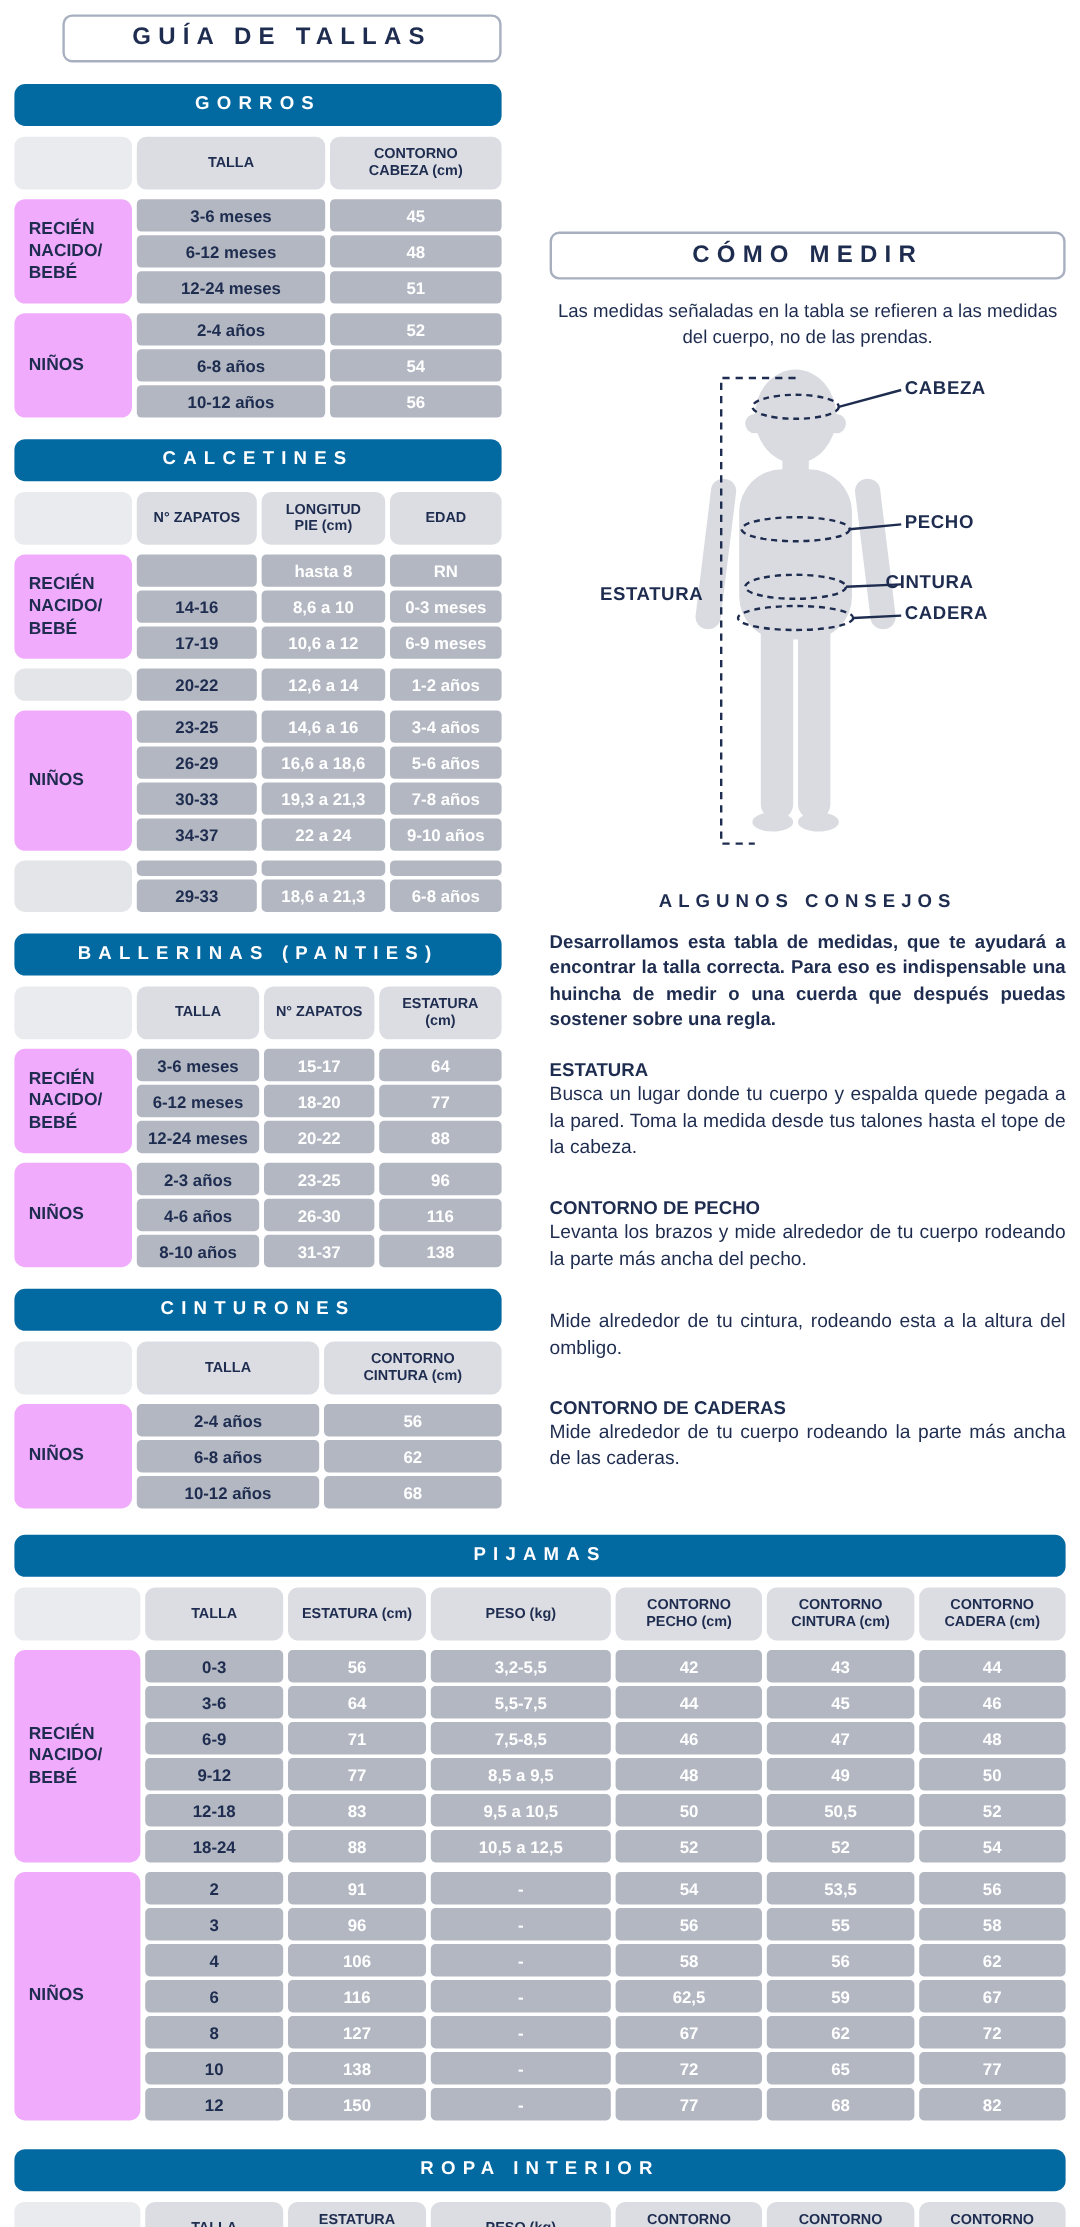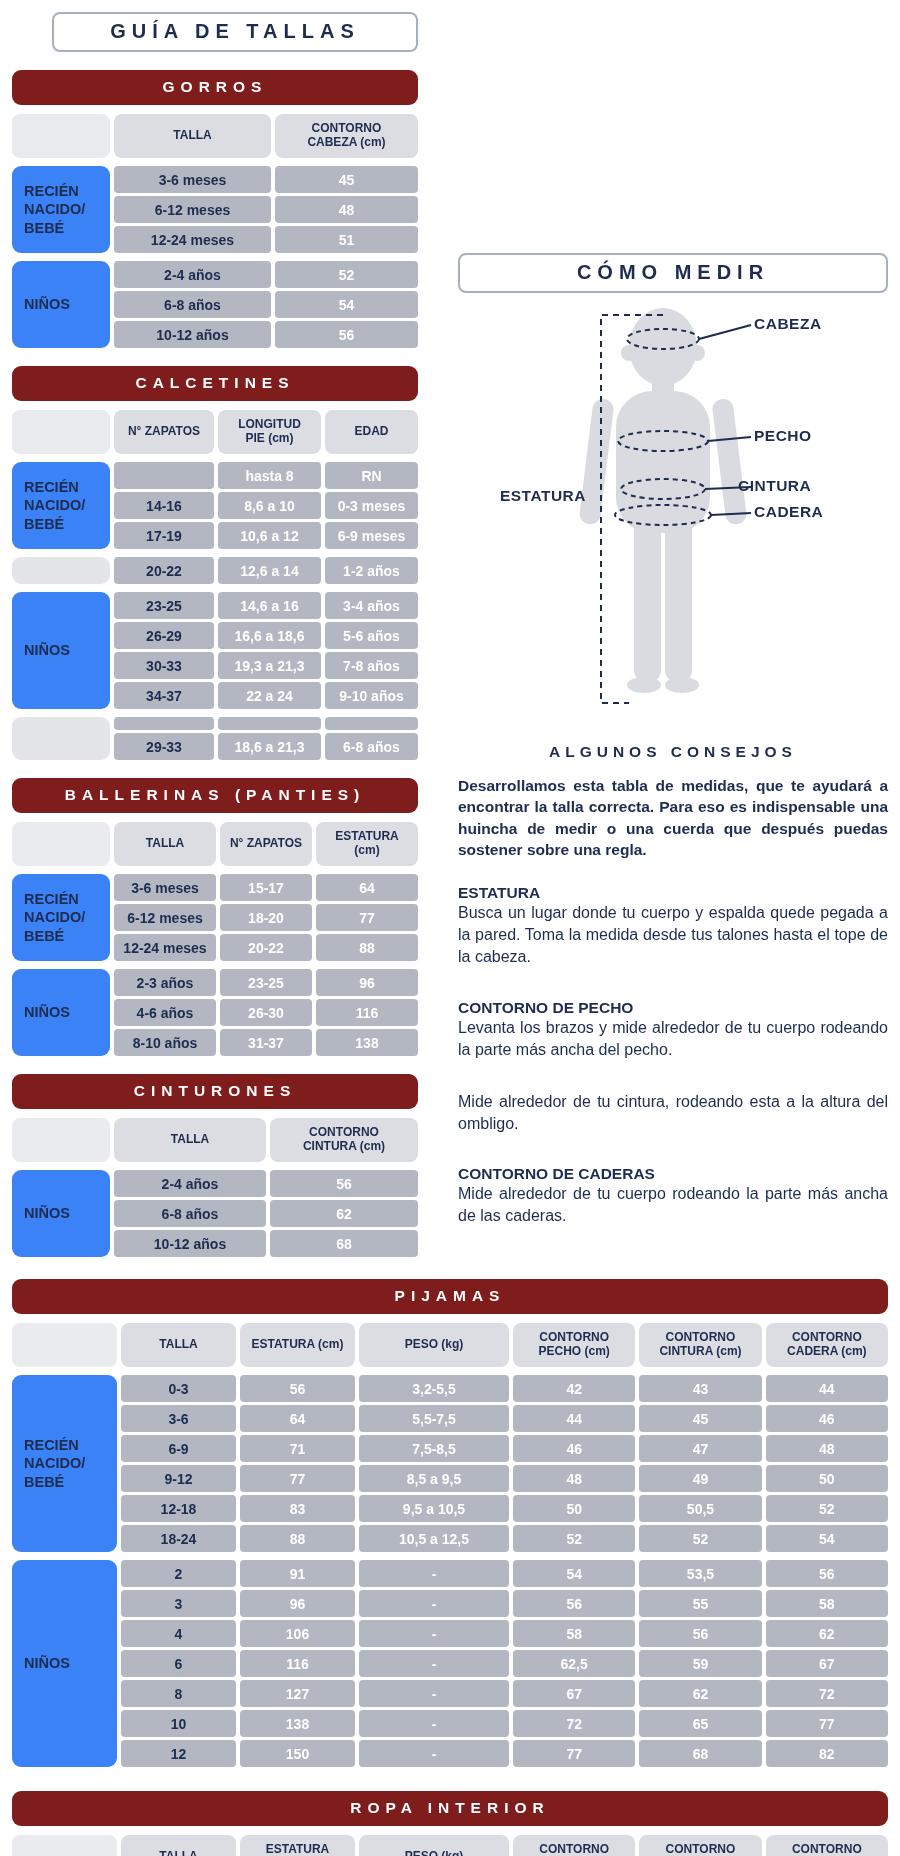--- a/index.html
+++ b/index.html
@@ -19,21 +19,21 @@
   .title-box{
     border:2px solid #a8b0c0;border-radius:8px;background:#fff;
     text-align:center;font-weight:bold;font-size:20px;letter-spacing:6px;
     padding:6px 0 7px;color:#1e2c4f;
   }
   .title-box.left-inset{margin-left:40px;}
 
   
   .tsection{margin-top:18px;}
   .ttl-bar{
-    background:#7f1d1d;color:#ffffff;font-weight:bold;letter-spacing:6px;
+    background:#0369a1;color:#ffffff;font-weight:bold;letter-spacing:6px;
     text-align:center;border-radius:9px;padding:8px 0 9px;font-size:15.5px;
     margin-bottom:9px;
   }
   .tgrid{display:grid;column-gap:4px;row-gap:3px;}
   .thead{margin-bottom:8px;}
   .tgroup{margin-bottom:8px;}
   .tgroup:last-child{margin-bottom:0;}
 
   .cols-gorros      {grid-template-columns:98px 157px 1fr;}
   .cols-calcetines  {grid-template-columns:98px 100px 103px 1fr;}
@@ -43,21 +43,21 @@
   .cols-ropa_interior{grid-template-columns:105px 115px 115px 150px 1fr 1fr 1fr;}
 
   .corner{background:#eaebee;border-radius:8px;min-height:44px;}
   .hcell{
     background:#dcdde3;border-radius:8px;color:#1e2c4f;font-weight:bold;
     font-size:12px;display:flex;align-items:center;justify-content:center;
     text-align:center;white-space:pre-line;min-height:44px;line-height:1.15;
     padding:2px 3px;
   }
   .gcell{
-    background:#3b82f6;border-radius:9px;color:#1e2c4f;font-weight:bold;
+    background:#f0abfc;border-radius:9px;color:#1e2c4f;font-weight:bold;
     font-size:14.5px;display:flex;align-items:center;text-align:left;
     padding:6px 4px 6px 12px;white-space:pre-line;line-height:1.25;
   }
   .gcell.lite{background:#e4e5e9;}
   .dcell{
     background:#b2b7c1;border-radius:4px;color:#ffffff;font-weight:bold;
     font-size:14px;display:flex;align-items:center;justify-content:center;
     min-height:27px;padding:1px 2px;text-align:center;
   }
   .dcell.first{color:#1e2c4f;}
@@ -221,20 +221,21 @@
           <div class="dcell first">6-8 años</div>
           <div class="dcell">62</div>
           <div class="dcell first">10-12 años</div>
           <div class="dcell">68</div>
         </div>
       </section>
   </div>
 
   <div class="col-right">
     <div class="title-box">CÓMO MEDIR</div>
+    <p class="intro">Las medidas señaladas en la tabla se refieren a las medidas del cuerpo, no de las prendas.</p>
 
     <div class="diagram">
       <svg width="300" height="420" viewBox="0 0 300 420">
 
         <g fill="#d9dbe0">
           <circle cx="116" cy="52" r="8"></circle>
           <circle cx="184" cy="52" r="8"></circle>
           <ellipse cx="150" cy="46" rx="34" ry="39"></ellipse>
           <rect x="139" y="74" width="22" height="22"></rect>
           <rect x="103" y="90" width="94" height="142" rx="36"></rect>

